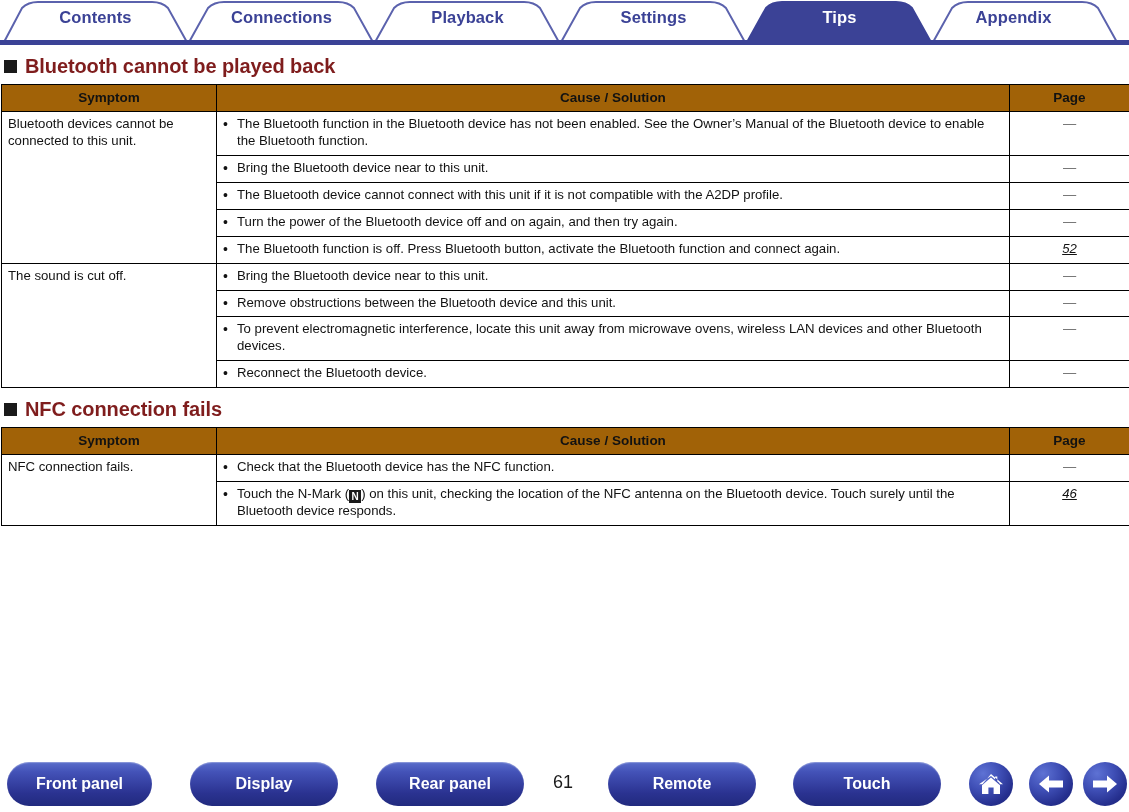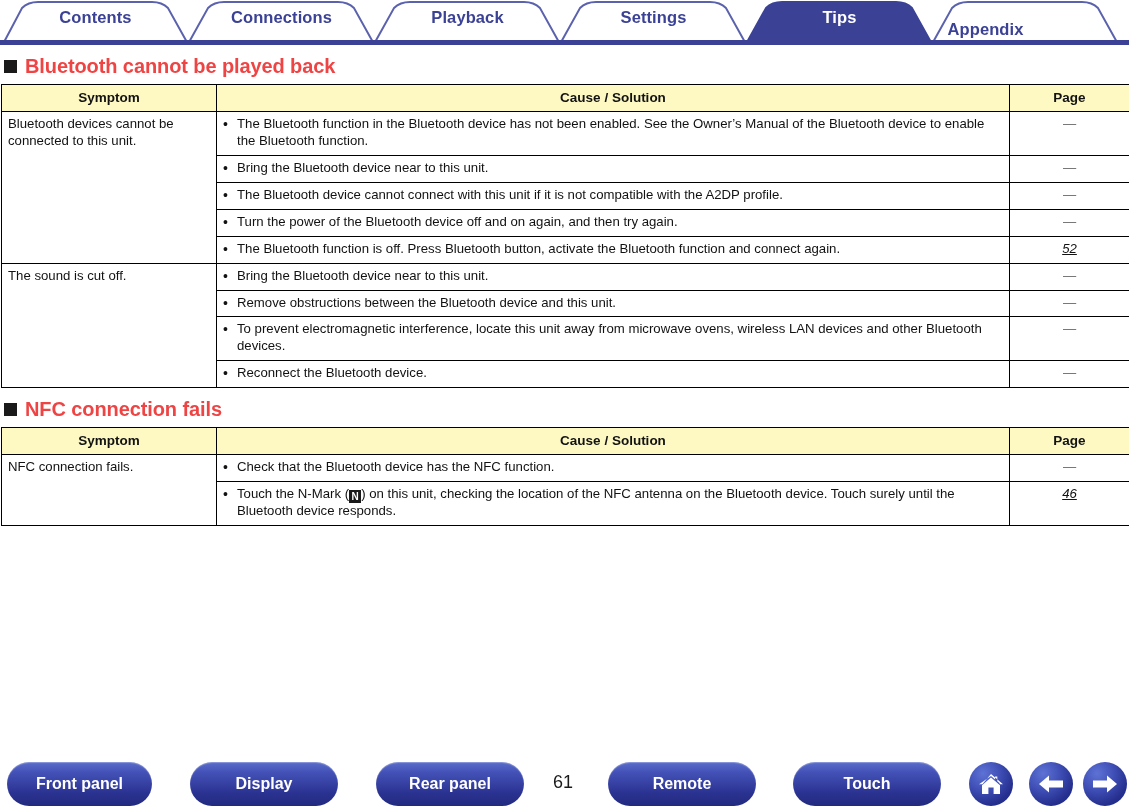--- a/index.html
+++ b/index.html
@@ -42,21 +42,21 @@
     left: 0; top: 45px;
     width: 1129px;
   }
 
   .section-heading {
     display: flex;
     align-items: center;
     margin: 10px 0 6px 4px;
     font-size: 20px;
     font-weight: bold;
-    color: #ef4444;
+    color: #7f1d1d;
     letter-spacing: -0.1px;
   }
   .heading-square {
     display: inline-block;
     width: 13px; height: 13px;
     background: #1a1a1a;
     margin-right: 8px;
     flex: 0 0 auto;
   }
 
@@ -69,21 +69,21 @@
     font-size: 13.2px;
     color: #121212;
   }
   table.tbl th, table.tbl td {
     border: 1px solid #000000;
     vertical-align: top;
     padding: 4px 6px 5px 6px;
     line-height: 1.28;
   }
   table.tbl th {
-    background: #fef9c3;
+    background: #a16207;
     text-align: center;
     font-weight: bold;
     font-size: 13.5px;
     padding: 4px 6px 5px 6px;
     vertical-align: middle;
     height: 23px;
   }
   col.c-symptom { width: 215px; }
   col.c-cause   { width: 793px; }
   col.c-page    { width: 120px; }
@@ -183,21 +183,21 @@
 
     <path d="M746,44 L766,8 Q772,2 782,2 L896,2 Q906,2 912,8 L932,44 Z" fill="#3b4296" stroke="#3b4296" stroke-width="2"></path>
   </svg>
   <div class="tabbar-underline"></div>
 
   <div class="tab-label" style="left:3px;  width:185px;">Contents</div>
   <div class="tab-label" style="left:189px;width:185px;">Connections</div>
   <div class="tab-label" style="left:375px;width:185px;">Playback</div>
   <div class="tab-label" style="left:561px;width:185px;">Settings</div>
   <div class="tab-label active" style="left:747px;width:185px;">Tips</div>
-  <div class="tab-label" style="left:893px;width:185px;margin-top:12px;">Appendix</div>
+  <div class="tab-label" style="left:921px;width:185px;">Appendix</div>
 </div>
 
 <div class="content">
 
   <div class="section-heading">
     <span class="heading-square"></span>
     <span>Bluetooth cannot be played back</span>
   </div>
 
   <table class="tbl">

